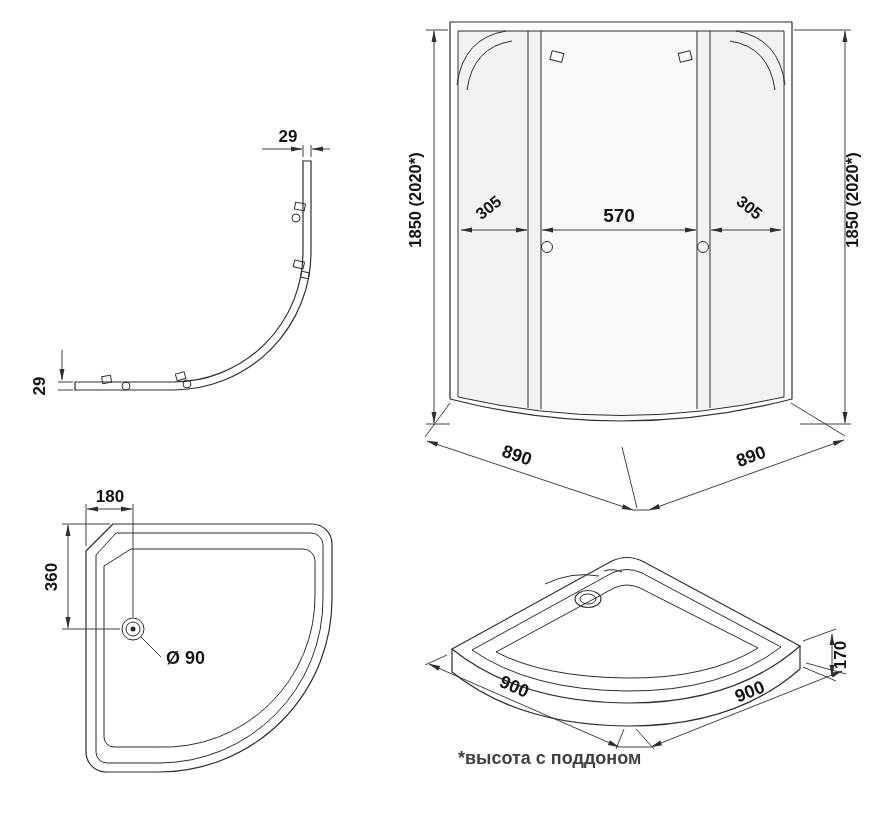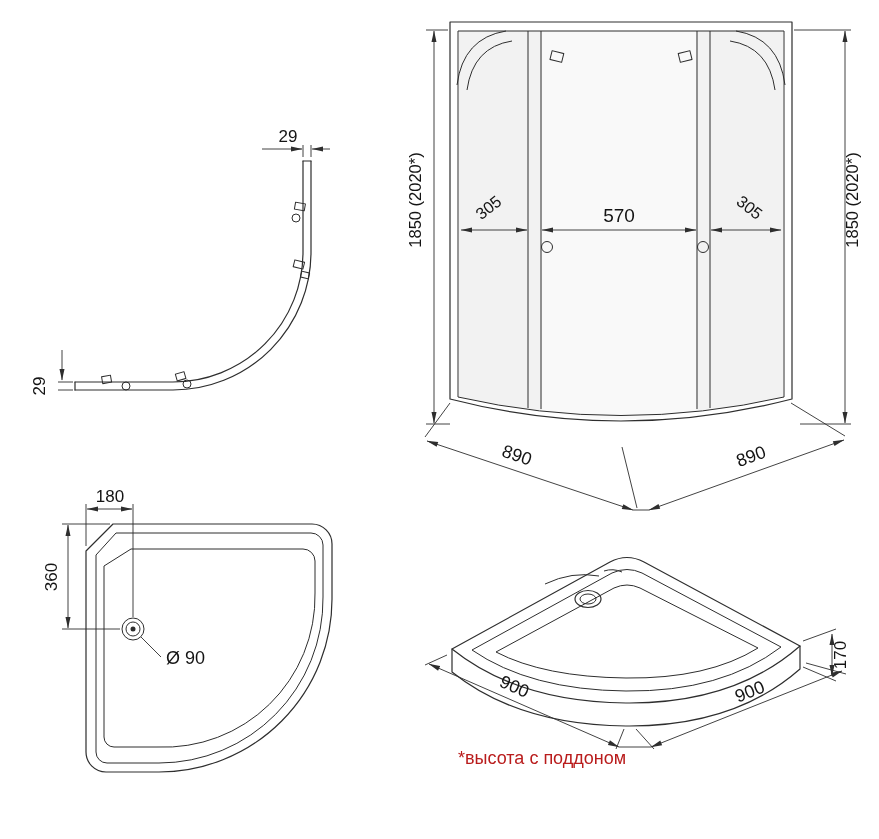--- a/index.html
+++ b/index.html
@@ -1,31 +1,31 @@
 <!DOCTYPE html>
 <html><head>
 <meta charset="utf-8">
 <style>
   html,body{margin:0;padding:0;background:#ffffff;}
   .page{position:relative;width:879px;height:805px;background:#ffffff;overflow:hidden;
-        font-family:"Liberation Sans","DejaVu Sans",sans-serif;}
+        font-family:"Liberation Sans","DejaVu Sans",sans-serif;font-weight:bold;}
   svg{position:absolute;left:0;top:0;}
   .ln  {fill:none;stroke:#2e2e2e;stroke-width:1.2;stroke-linejoin:round;stroke-linecap:round;}
   .ln2 {fill:none;stroke:#2e2e2e;stroke-width:1;stroke-linejoin:round;}
   .ext {fill:none;stroke:#2e2e2e;stroke-width:0.9;}
   .dim {fill:none;stroke:#2e2e2e;stroke-width:0.9;}
   .glass{fill:#f2f2f2;stroke:none;}
   .glass2{fill:#f9f9f9;stroke:none;}
   text{fill:#141414;}
   .t16{font-size:16.5px;}
   .t17{font-size:17px;}
   .t18{font-size:18px;}
   .t19{font-size:19px;}
   .mid{text-anchor:middle;}
-  .footnote{position:absolute;left:458px;top:748px;font-size:18px;color:#b91c1c;}
+  .footnote{position:absolute;left:458px;top:748px;font-size:18px;color:#404040;}
   .black-bar{position:absolute;left:168px;top:835px;width:492px;height:4px;background:#000;}
 </style>
 </head>
 <body>
 
 <div class="page">
 
 <svg width="879" height="839" viewBox="0 0 879 839">
   <defs>
     <marker id="arr" viewBox="0 0 12 6" markerWidth="12" markerHeight="6" refX="11.5" refY="3" orient="auto-start-reverse" markerUnits="userSpaceOnUse">

